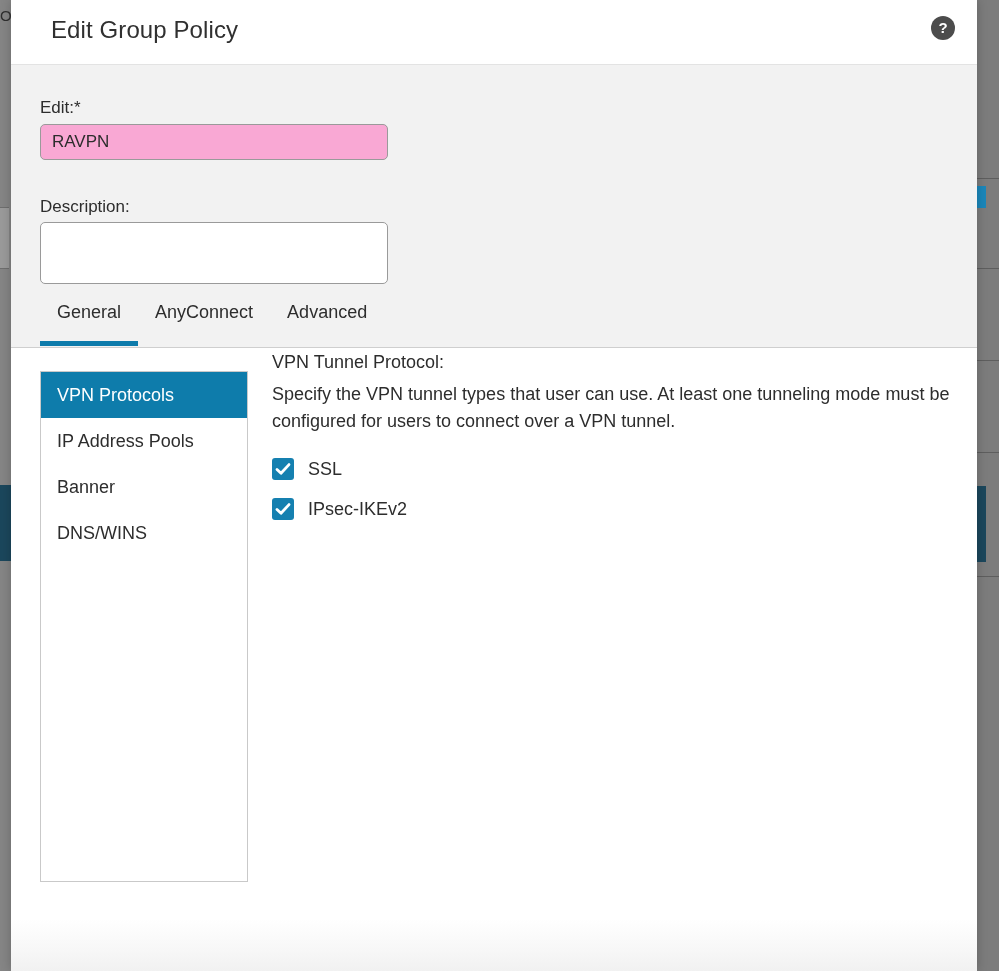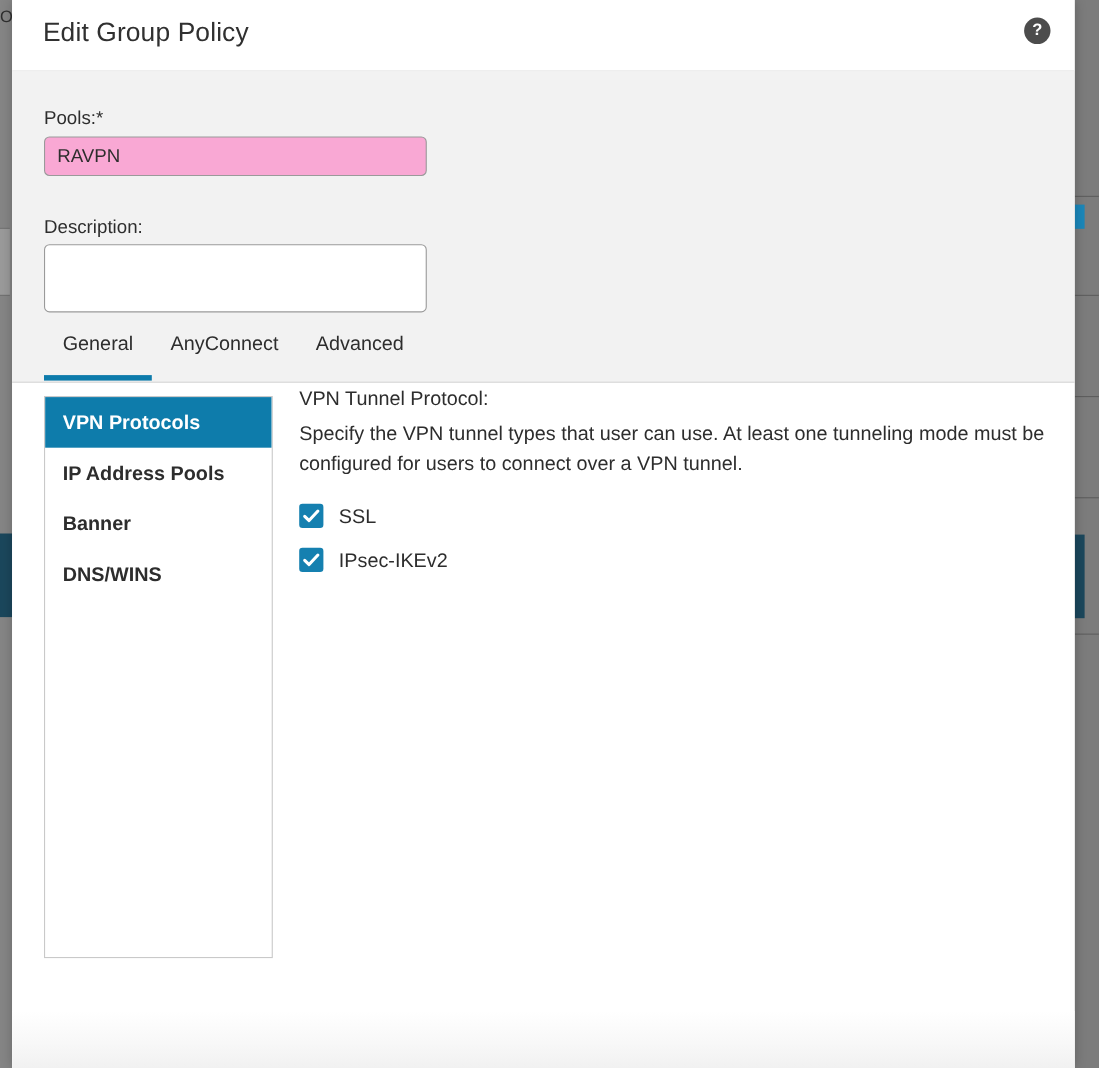--- a/index.html
+++ b/index.html
@@ -73,21 +73,21 @@
 
   
   .dlg-header {
     position: relative;
     height: 65px;
     background: #ffffff;
     border-bottom: 1px solid #e3e3e3;
   }
   .dlg-title {
     position: absolute;
-    left: 28px; top: 16px;
+    left: 40px; top: 16px;
     font-size: 24px;
     color: #303030;
     letter-spacing: .1px;
   }
   .help-btn {
     position: absolute;
     right: 22px; top: 16px;
     width: 24px; height: 24px;
     border-radius: 50%;
     background: #4c4c4c;
@@ -170,26 +170,25 @@
   }
 
   
   .content {
     position: relative;
     height: 623px;
     background: #ffffff;
   }
   .nav-list {
     position: absolute;
-    left: 29px; top: 12px;
+    left: 29px; top: 23px;
     width: 208px; height: 511px;
     background: #ffffff;
     border: 1px solid #c9c9c9;
     overflow: hidden;
-    font-weight: bold;
   }
   .nav-item {
     height: 46px;
     line-height: 46px;
     padding-left: 16px;
     font-size: 18px;
     color: #2d2d2d;
     cursor: pointer;
     white-space: nowrap;
   }
@@ -267,21 +266,21 @@
 
 <div id="dialog">
 
   <div class="dlg-header">
     <div class="dlg-title">Edit Group Policy</div>
     <div class="help-btn">?</div>
   </div>
 
   <div class="form-region">
 
-    <div class="field-label" id="label-name">Pools:*</div>
+    <div class="field-label" id="label-name">Edit:*</div>
     <input class="text-input" id="name-input" type="text" value="RAVPN" style="">
 
     <div class="field-label" id="label-desc">Description:</div>
     <textarea class="text-area" id="desc-input" placeholder="" style=""></textarea>
 
     <div class="tabs">
       <div class="tab active">General</div>
       <div class="tab">AnyConnect</div>
       <div class="tab">Advanced</div>
     </div>

